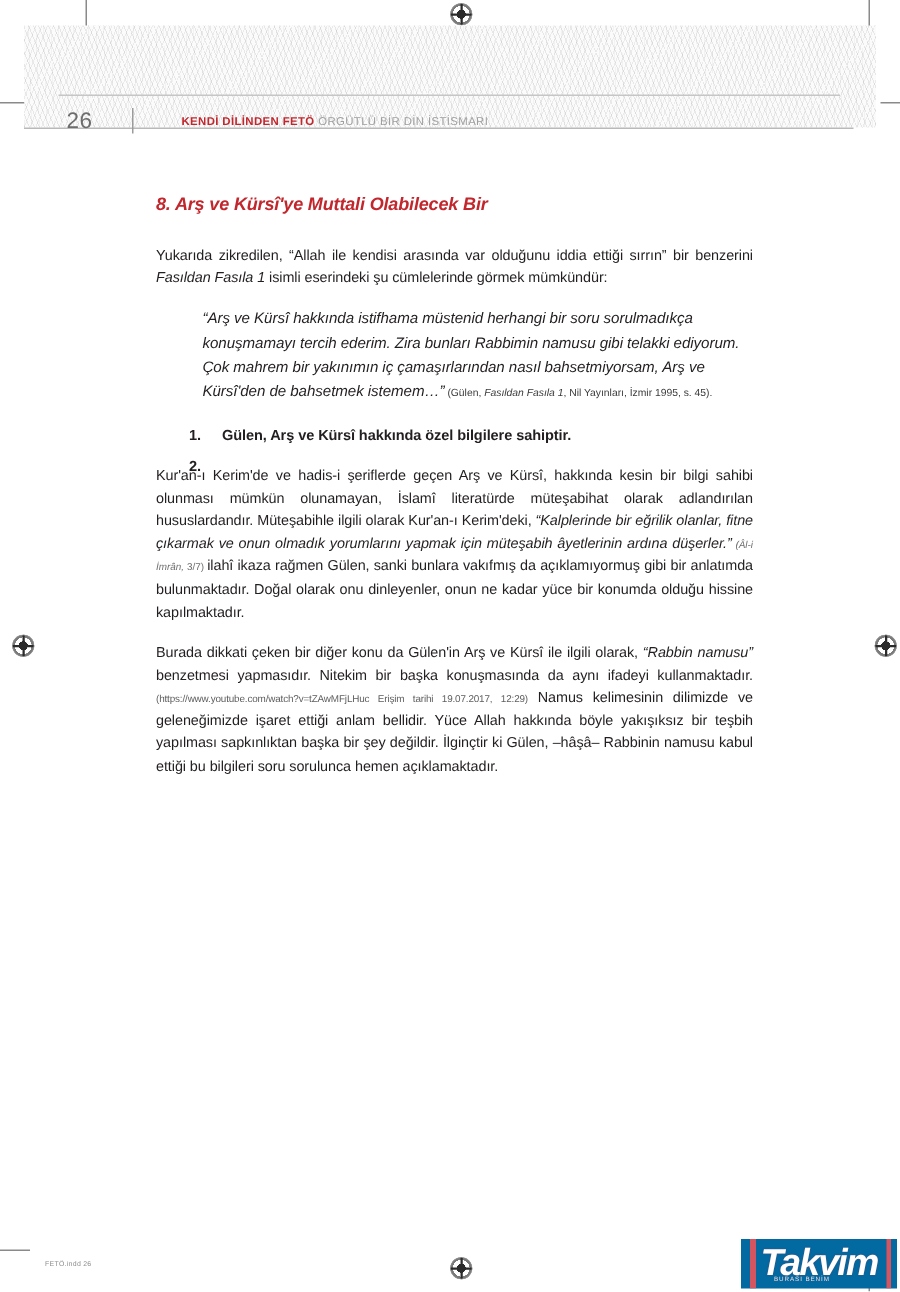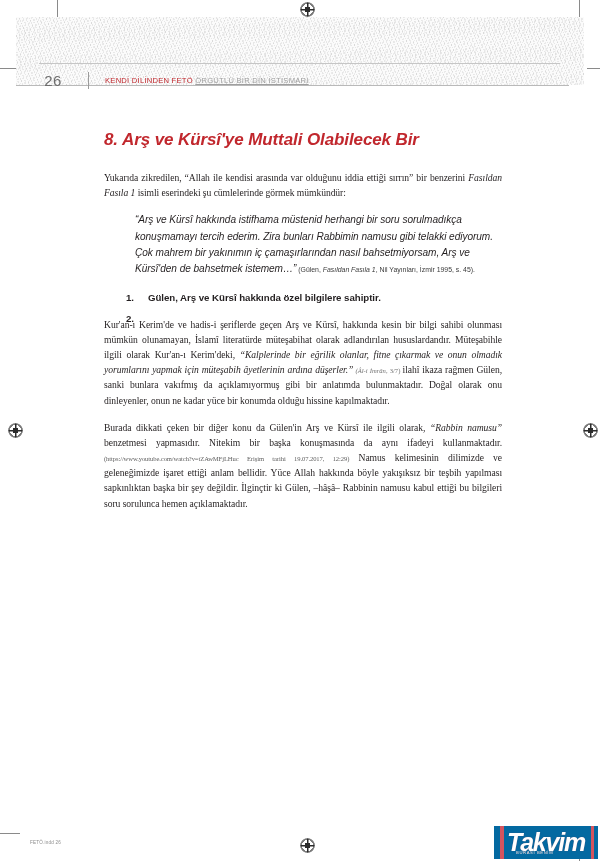--- a/index.html
+++ b/index.html
@@ -45,44 +45,43 @@
   .runhead{
     position:absolute;left:18px;top:71px;height:18px;
     display:flex;align-items:center;
   }
   .folio{
     width:70px;text-align:center;font-size:15px;color:#6d6d6d;
     letter-spacing:.3px;
   }
   .folio-divider{width:1px;height:17px;background:#9b9b9b;margin:0 16px 0 0;}
   .runhead-text{font-size:7.6px;letter-spacing:.25px;white-space:nowrap;}
-  .runhead-strong{color:#c1272d;font-weight:normal;}
-  .runhead-rest{color:#9f9f9f;font-weight:normal;text-decoration:underline;}
+  .runhead-strong{color:#c1272d;font-weight:bold;margin-left:16px;}
+  .runhead-rest{color:#9f9f9f;font-weight:normal;}
 
   
   .content{position:absolute;left:104px;top:128px;width:398px;}
 
   h1.section-title{
     margin:0 0 18px 0;
     color:#c1272d;
-    font-size:17px;
+    font-size:12px;
     font-weight:bold;
     font-style:italic;
     line-height:1.42;
     letter-spacing:-.1px;
   }
   h1.section-title .l2{display:block;padding-left:22px;}
 
   p.body{
     margin:12px 0 12px 0;
     font-size:9.6px;
     line-height:1.58;
     text-align:justify;
     letter-spacing:-.05px;
-    font-family:Liberation Serif, serif;
   }
   p.body:last-child{margin-bottom:0;}
   .it{font-style:italic;}
 
   
   .quote{
     margin:0 0 12px 0;
     padding-left:31px;
     font-size:10.1px;
     font-style:italic;

